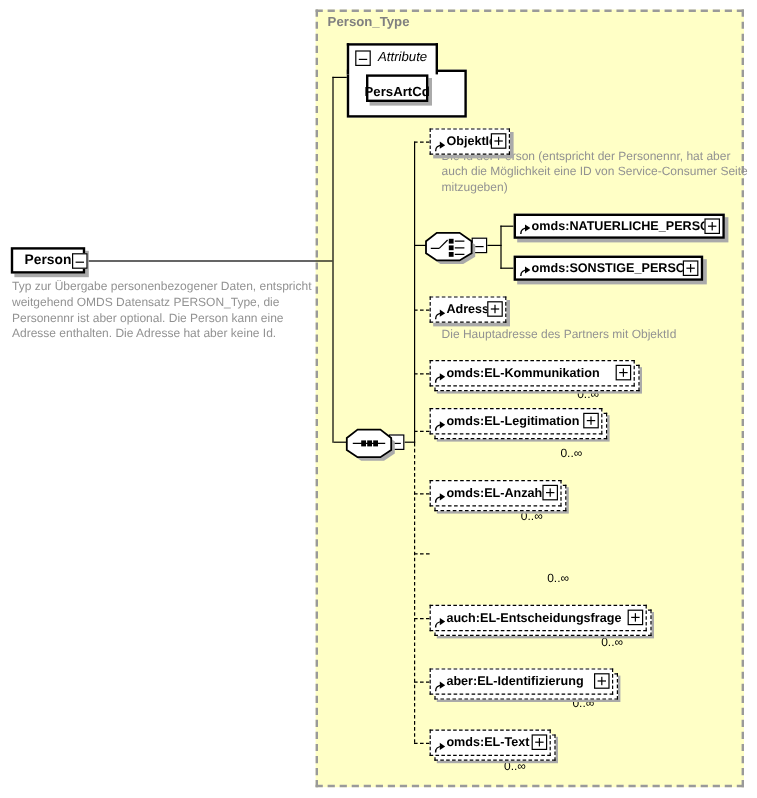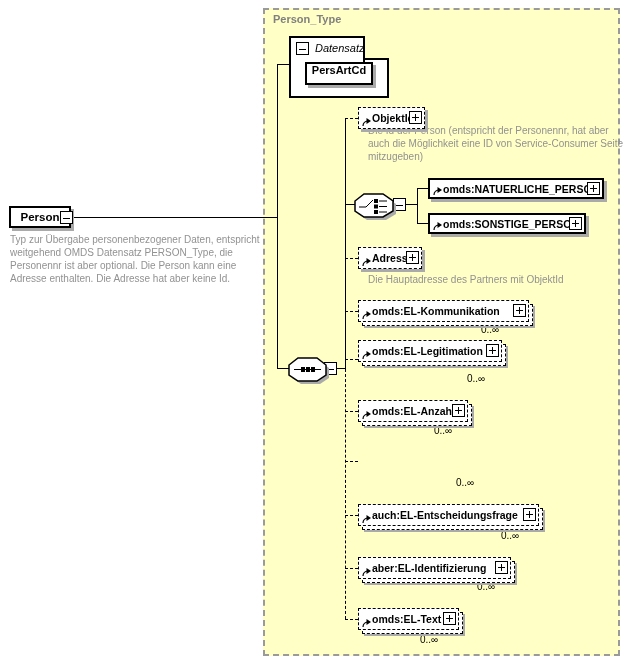--- a/index.html
+++ b/index.html
@@ -44,23 +44,23 @@
   .el-label{font-weight:bold;font-size:10.5px;margin-left:13px;white-space:nowrap;color:#000;}
   .refarrow{position:absolute;left:2px;bottom:1px;width:10px;height:10px;}
 
   
   .attr-tab{position:absolute;left:289px;top:36px;width:76px;height:26px;background:#fff;
     border:2px solid #000;border-bottom:none;box-sizing:border-box;z-index:3;}
   .attr-tab .toggle{left:5px;top:4px;}
   .attr-tab-label{position:absolute;left:24px;top:4px;font-style:italic;font-size:11px;}
   .attr-body{position:absolute;left:289px;top:58px;width:100px;height:40px;background:#fff;
     border:2px solid #000;box-sizing:border-box;z-index:2;}
-  .attr-item{position:absolute;left:305px;top:62px;width:68px;height:23px;background:#fff;
+  .attr-item{position:absolute;left:305px;top:62px;width:52px;height:23px;background:#fff;
     border:2px solid #000;box-sizing:border-box;box-shadow:3px 3px 0 #aaa;z-index:4;
-    display:flex;align-items:flex-start;justify-content:center;font-size:11px;font-weight:bold;}
+    display:flex;align-items:flex-end;justify-content:center;font-size:11px;font-weight:bold;}
 
   
   .compositor{position:absolute;z-index:2;}
 
   
   .desc{position:absolute;color:#929292;font-size:10px;line-height:13px;}
   .occ{position:absolute;font-size:10px;color:#000;white-space:nowrap;}
 </style>
 </head>
 <body>
@@ -96,21 +96,21 @@
 
   <div class="root-box">
     <span>Person</span>
   </div>
   <div class="toggle" style="left:60px;top:211px;"></div>
   <div class="desc" style="left:10px;top:233px;width:262px;">Typ zur Übergabe personenbezogener Daten, entspricht weitgehend OMDS Datensatz PERSON_Type, die Personennr ist aber optional. Die Person kann eine Adresse enthalten. Die Adresse hat aber keine Id.</div>
 
   <div class="attr-body"></div>
   <div class="attr-tab">
     <div class="toggle" style="position:absolute;"></div>
-    <div class="attr-tab-label">Datensatz</div>
+    <div class="attr-tab-label">Attribute</div>
   </div>
   <div class="attr-item">
     <span>PersArtCd</span>
   </div>
 
   <div class="compositor" style="left:287px;top:355px;">
     <svg width="44" height="30">
       <polygon points="11,3 30,3 39,10 39,20 30,26 11,26 2,20 2,10" transform="translate(3,3)" fill="#aaa" stroke="none"></polygon>
       <polygon points="11,3 30,3 39,10 39,20 30,26 11,26 2,20 2,10" fill="#fff" stroke="#000" stroke-width="1.5"></polygon>
       <line x1="7" y1="14.5" x2="34" y2="14.5" stroke="#000" stroke-width="1"></line>

